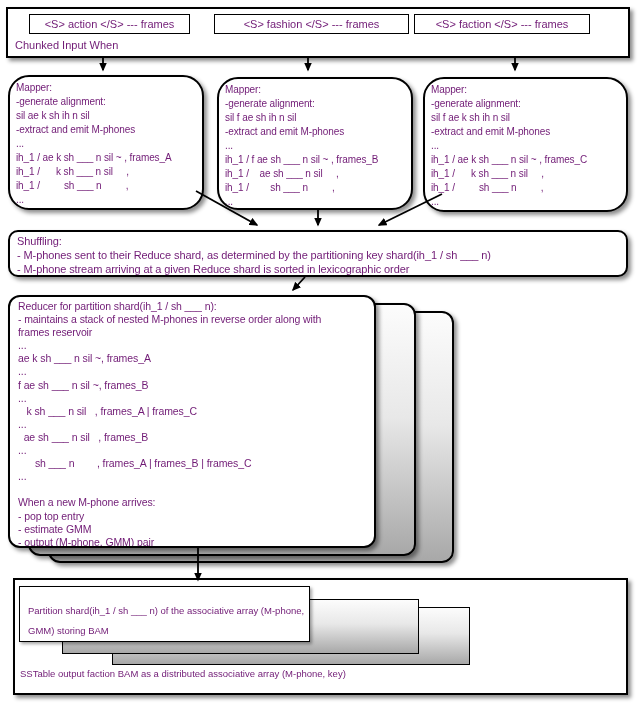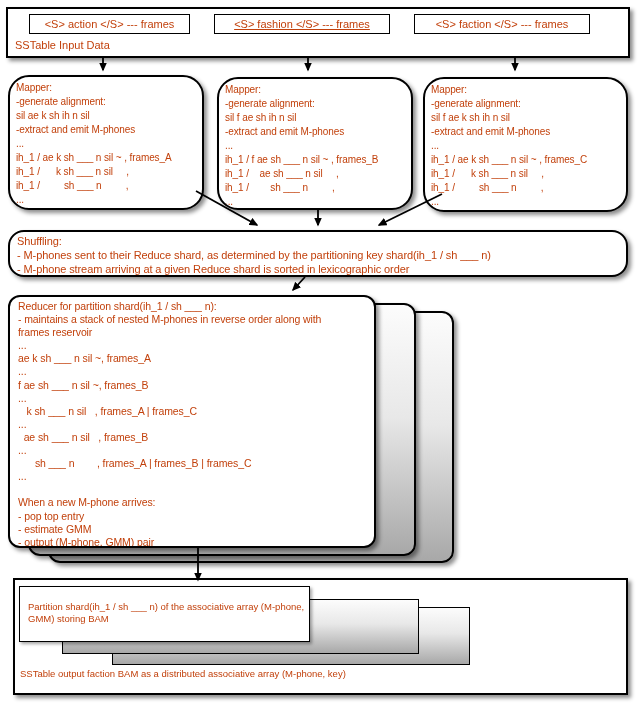--- a/index.html
+++ b/index.html
@@ -1,79 +1,79 @@
 <!DOCTYPE html>
 <html><head>
 <meta charset="utf-8">
 <style>
   html,body{margin:0;padding:0;background:#ffffff;}
   .canvas{
     position:relative;width:640px;height:708px;background:#ffffff;
-    font-family:"Liberation Sans",sans-serif;color:#c2410c;overflow:hidden;
+    font-family:"Liberation Sans",sans-serif;color:#701a75;overflow:hidden;
   }
   .box{position:absolute;background:#fff;border:2.5px solid #000;box-sizing:border-box;}
   .shadow{box-shadow:3px 3px 4px rgba(0,0,0,0.45);}
   .rounded{border-radius:21px;}
   .pretext{white-space:pre;font-size:10.5px;line-height:13.2px;letter-spacing:-0.1px;}
 
   
   .top-box{left:6px;top:7px;width:624px;height:51px;}
   .chunk{position:absolute;border:1.5px solid #000;box-sizing:border-box;height:20px;top:5px;
          display:flex;align-items:center;justify-content:center;font-size:11px;background:#fff;}
   .chunk1{left:21px;width:161px;}
-  .chunk2{left:206px;width:176px;text-decoration:underline;}
+  .chunk2{left:206px;width:195px;}
   .chunk3{left:406px;width:176px;justify-content:center;}
   .top-label{position:absolute;left:7px;top:30px;font-size:11px;}
 
   
   .mapper{padding:4px 5px 0 6px;overflow:hidden;}
   .mapper1{left:8px;top:75px;width:196px;height:135px;}
   .mapper2{left:217px;top:77px;width:196px;height:133px;}
   .mapper3{left:423px;top:77px;width:205px;height:135px;}
   .mapper .pretext{font-size:10px;line-height:14px;}
 
   
-  .shuffle{left:8px;top:230px;width:620px;height:47px;border-width:2px;border-radius:16px;padding:3px 0 0 7px;}
+  .shuffle{left:8px;top:230px;width:620px;height:47px;border-width:2px;border-radius:10px;padding:3px 0 0 7px;}
   .shuffle .pretext{font-size:11px;line-height:13.8px;}
 
   
   .stackfill{background:linear-gradient(to bottom,#fcfcfc 0%,#e8e8e8 45%,#a8a8a8 100%);}
   .red3{left:48px;top:311px;width:406px;height:252px;border-width:2px;border-radius:12px;}
   .red2{left:28px;top:303px;width:388px;height:253px;border-width:2px;border-radius:12px;}
   .red1{left:8px;top:295px;width:368px;height:253px;border-width:2px;border-radius:12px;padding:3px 0 0 8px;overflow:hidden;}
   .red1 .pretext{font-size:10.5px;line-height:13.1px;}
 
   
   .out-box{left:13px;top:578px;width:615px;height:117px;}
   .pstack{position:absolute;border:1.5px solid #000;box-sizing:border-box;}
   .p3{left:97px;top:27px;width:358px;height:58px;}
   .p2{left:47px;top:19px;width:357px;height:55px;}
   .p1{left:4px;top:6px;width:291px;height:56px;background:#fff;padding:14px 0 0 8px;
       box-shadow:2px 2px 3px rgba(0,0,0,0.35);}
-  .p1 .pretext{font-size:9.5px;line-height:12px;letter-spacing:0;}
+  .p1 .pretext{font-size:9.5px;line-height:20px;letter-spacing:0;}
   .out-label{position:absolute;left:5px;top:88px;font-size:9.5px;}
 
   .arrows{position:absolute;left:0;top:0;width:640px;height:708px;pointer-events:none;z-index:50;}
 </style>
 </head>
 <body>
 
 <div class="canvas">
 
   <div class="box shadow top-box">
     <div class="chunk chunk1">
       <span>&lt;S&gt; action &lt;/S&gt; --- frames</span>
     </div>
     <div class="chunk chunk2">
       <span>&lt;S&gt; fashion &lt;/S&gt; --- frames</span>
     </div>
     <div class="chunk chunk3">
       <span>&lt;S&gt; faction &lt;/S&gt; --- frames</span>
     </div>
-    <div class="top-label">SSTable Input Data</div>
+    <div class="top-label">Chunked Input When</div>
   </div>
 
   <div class="box shadow rounded mapper mapper1">
     <div class="pretext">Mapper:
 -generate alignment:
 sil ae k sh ih n sil
 -extract and emit M-phones
 ...
 ih_1 / ae k sh ___ n sil ~ , frames_A
 ih_1 /      k sh ___ n sil     ,

